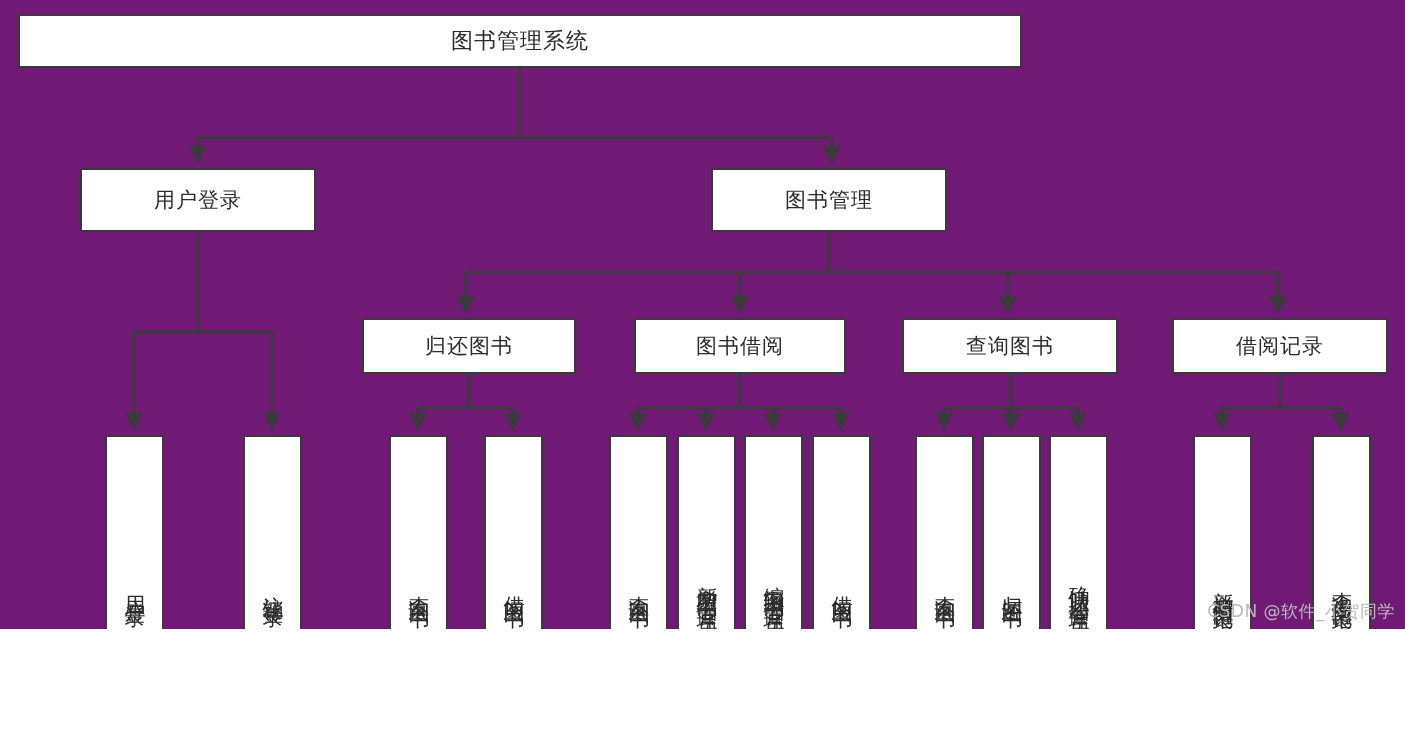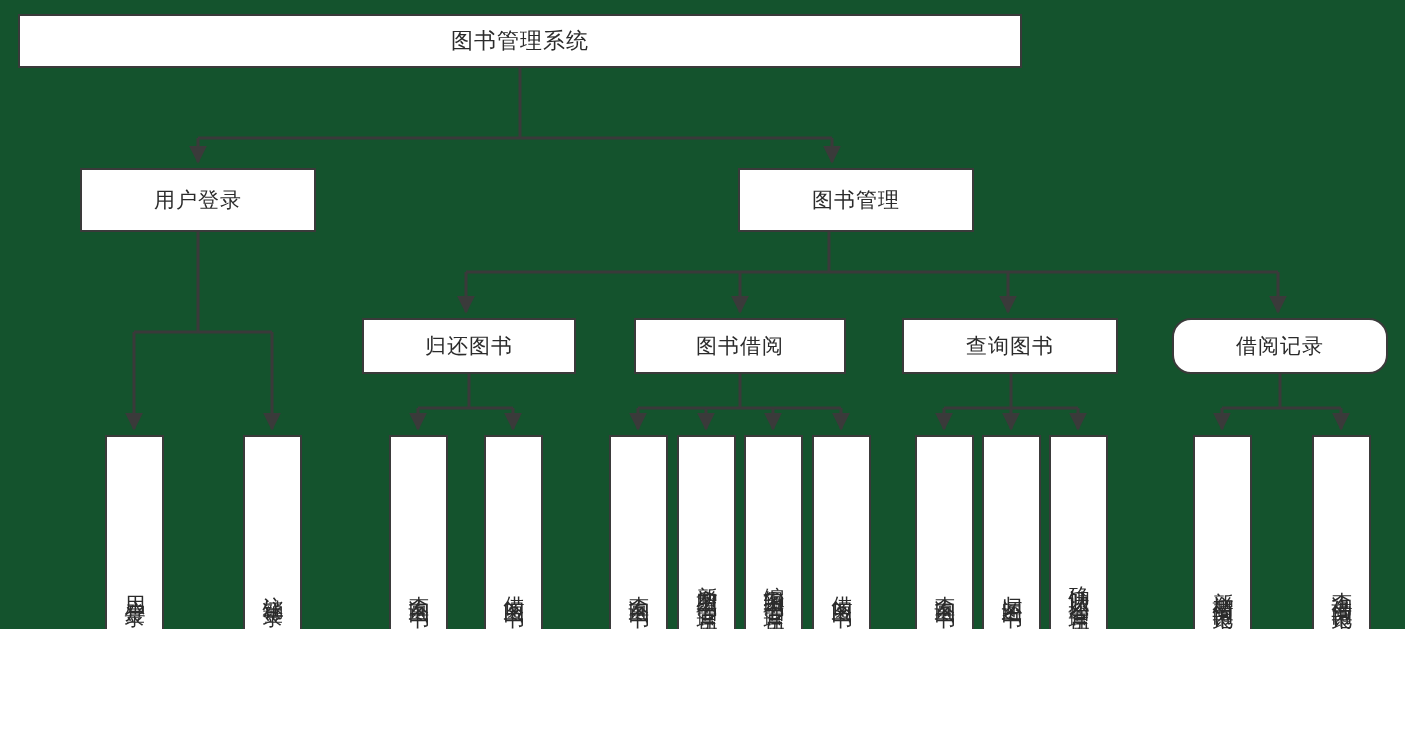--- a/index.html
+++ b/index.html
@@ -7,21 +7,21 @@
     padding: 0;
     background: #ffffff;
   }
   body {
     font-family: "DejaVu Sans", "Liberation Sans", sans-serif;
   }
   #canvas {
     position: relative;
     width: 1405px;
     height: 629px;
-    background: #14532d;
+    background: #701a75;
     overflow: hidden;
   }
   #wires {
     position: absolute;
     left: 0;
     top: 0;
     width: 1405px;
     height: 747px;
     pointer-events: none;
   }
@@ -131,34 +131,34 @@
     </g>
   </svg>
 
   <div class="node horiz root" style="left:18px; top:14px; width:1004px; height:54px;">
     <span class="label">图书管理系统</span>
   </div>
 
   <div class="node horiz" style="left:80px; top:168px; width:236px; height:64px;">
     <span class="label">用户登录</span>
   </div>
-  <div class="node horiz" style="left:738px; top:168px; width:236px; height:64px;">
+  <div class="node horiz" style="left:711px; top:168px; width:236px; height:64px;">
     <span class="label">图书管理</span>
   </div>
 
   <div class="node horiz" style="left:362px; top:318px; width:214px; height:56px;">
     <span class="label">归还图书</span>
   </div>
   <div class="node horiz" style="left:634px; top:318px; width:212px; height:56px;justify-content:center;">
     <span class="label">图书借阅</span>
   </div>
   <div class="node horiz" style="left:902px; top:318px; width:216px; height:56px;">
     <span class="label">查询图书</span>
   </div>
-  <div class="node horiz" style="left:1172px; top:318px; width:216px; height:56px;border-radius:19px;">
+  <div class="node horiz" style="left:1172px; top:318px; width:216px; height:56px;">
     <span class="label">借阅记录</span>
   </div>
 
   <div class="node vert" style="left:105px; top:435px; width:59px; height:303px;">
     <span class="label">用户登录</span>
   </div>
   <div class="node vert" style="left:243px; top:435px; width:59px; height:303px;">
     <span class="label">注销登录</span>
   </div>
 
@@ -192,14 +192,15 @@
     <span class="label">确认归还（管理员）</span>
   </div>
 
   <div class="node vert" style="left:1193px; top:435px; width:59px; height:303px;">
     <span class="label">新增借阅记录</span>
   </div>
   <div class="node vert" style="left:1312px; top:435px; width:59px; height:303px;">
     <span class="label">查询借阅记录</span>
   </div>
 
+  <div class="watermark">CSDN @软件_小贺同学</div>
 
 </div>
 
 </body></html>

